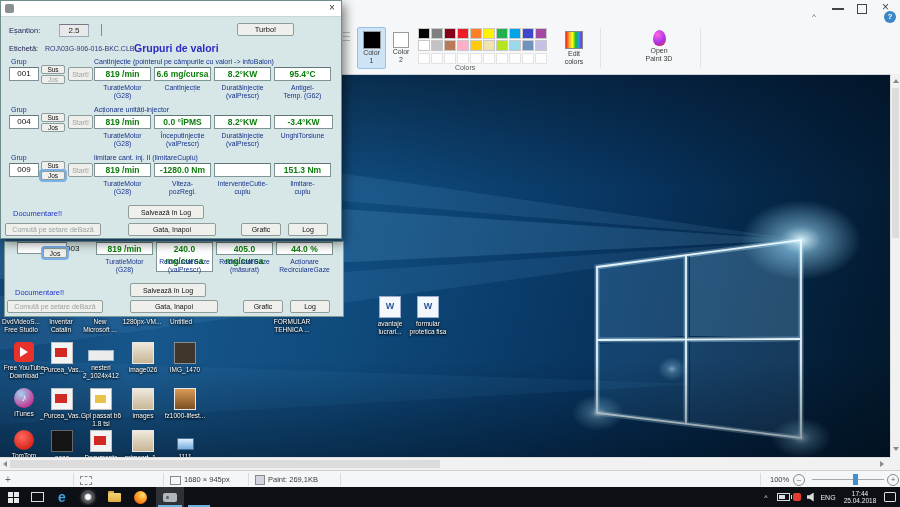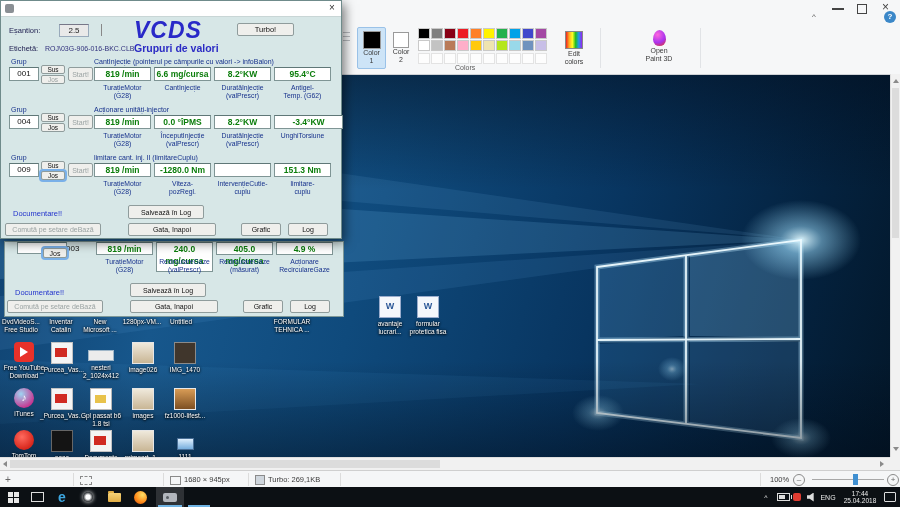--- a/index.html
+++ b/index.html
@@ -297,21 +297,21 @@
       <div class="dlabel">formular
 protetica fisa</div>
     </div>
 
   <div id="vcdsBack" class="abs vcdswin">
     <div class="abs vinput" style="left:12px;top:0px;width:28px;height:12px;padding-left:48px;">003</div>
     <div class="abs vbtn foc" style="left:38px;top:6px;width:24px;height:10px;line-height:9px;">Jos</div>
     <div class="abs vbox" style="left:91px;top:0px;width:57px;height:13px;">819 /min</div>
     <div class="abs vbox" style="left:151px;top:0px;width:57px;height:30px;">240.0 mg/cursa</div>
     <div class="abs vbox" style="left:211px;top:0px;width:57px;height:13px;">405.0 mg/cursa</div>
-    <div class="abs vbox" style="left:271px;top:0px;width:57px;height:13px;">4.9 %</div>
+    <div class="abs vbox" style="left:271px;top:0px;width:57px;height:13px;">44.0 %</div>
     <div class="abs vlabel" style="left:91px;top:16px;width:57px;">TurațieMotor
 (G28)</div>
     <div class="abs vlabel" style="left:151px;top:16px;width:57px;">RecirculareGaze
 (valPrescr)</div>
     <div class="abs vlabel" style="left:211px;top:16px;width:57px;">RecirculareGaze
 (măsurat)</div>
     <div class="abs vlabel" style="left:271px;top:16px;width:57px;">Acționare
 RecirculareGaze</div>
     <div class="abs doclink" style="left:10px;top:46px;">Documentare!!</div>
     <div class="abs vbtn" style="left:125px;top:41px;width:76px;height:14px;line-height:13px;">Salvează în Log</div>
@@ -323,21 +323,20 @@
 
   <div id="vcdsFront" class="abs vcdswin">
     <div class="tbar abs">
       <div class="abs" style="left:4px;top:3px;width:9px;height:9px;background:#8a8f94;border-radius:2px;"></div>
       <div class="abs" style="left:328px;top:1px;font-size:10px;color:#333;">×</div>
     </div>
 
     <div class="abs flabel" style="left:8px;top:25px;">Eșantion:</div>
     <div class="abs sunken" style="left:58px;top:23px;width:30px;height:13px;">2.5</div>
     <div class="abs" style="left:100px;top:23px;width:1px;height:12px;background:#888;"></div>
-    <div class="abs vlogo" style="left:133px;top:16px;">VCDS</div>
     <div class="abs vbtn" style="left:236px;top:22px;width:57px;height:13px;line-height:12px;font-size:7.5px;">Turbo!</div>
     <div class="abs flabel" style="left:8px;top:43px;">Etichetă:</div>
     <div class="abs fvalue" style="left:44px;top:43.5px;">ROJ\03G-906-016-BKC.CLB</div>
     <div class="abs vsub" style="left:133px;top:41px;">Grupuri de valori</div>
 
     <div class="abs navy" style="left:10px;top:57px;">Grup</div>
     <div class="abs ghead" style="left:93px;top:57px;width:245px;">CantInjecție (pointerul pe câmpurile cu valori -&gt; infoBalon)</div>
     <div class="abs vinput" style="left:8px;top:66px;width:30px;height:14px;">001</div>
     <div class="abs vbtn" style="left:40px;top:64px;width:24px;height:9px;line-height:8px;font-size:6.5px;">Sus</div>
     <div class="abs vbtn dis" style="left:40px;top:74px;width:24px;height:9px;line-height:8px;font-size:6.5px;">Jos</div>
@@ -356,21 +355,21 @@
 
     <div class="abs navy" style="left:10px;top:105px;">Grup</div>
     <div class="abs ghead" style="left:93px;top:105px;width:245px;">Acționare unități-injector</div>
     <div class="abs vinput" style="left:8px;top:114px;width:30px;height:14px;">004</div>
     <div class="abs vbtn" style="left:40px;top:112px;width:24px;height:9px;line-height:8px;font-size:6.5px;">Sus</div>
     <div class="abs vbtn" style="left:40px;top:122px;width:24px;height:9px;line-height:8px;font-size:6.5px;">Jos</div>
     <div class="abs vbtn dis" style="left:67px;top:114px;width:25px;height:14px;line-height:13px;">Start!</div>
     <div class="abs vbox" style="left:93px;top:114px;width:57px;height:14px;">819 /min</div>
     <div class="abs vbox" style="left:153px;top:114px;width:57px;height:14px;">0.0 °îPMS</div>
     <div class="abs vbox" style="left:213px;top:114px;width:57px;height:14px;">8.2°KW</div>
-    <div class="abs vbox" style="left:273px;top:114px;width:69px;height:14px;">-3.4°KW</div>
+    <div class="abs vbox" style="left:273px;top:114px;width:59px;height:14px;">-3.4°KW</div>
     <div class="abs vlabel" style="left:93px;top:131px;width:57px;">TurațieMotor
 (G28)</div>
     <div class="abs vlabel" style="left:153px;top:131px;width:57px;">ÎnceputInjecție
 (valPrescr)</div>
     <div class="abs vlabel" style="left:213px;top:131px;width:57px;">DuratăInjecție
 (valPrescr)</div>
     <div class="abs vlabel" style="left:273px;top:131px;width:57px;">UnghiTorsiune</div>
 
     <div class="abs navy" style="left:10px;top:153px;">Grup</div>
     <div class="abs ghead" style="left:93px;top:153px;width:245px;">limitare cant. inj. II (limitareCuplu)</div>
@@ -413,21 +412,21 @@
 
   <div id="statusbar" class="abs">
     <div class="abs" style="left:5px;top:3px;font-size:10px;color:#666;">+</div>
     <div class="scell-sep" style="left:73px;"></div>
     <div class="sicon" style="left:80px;top:5px;width:10px;height:7px;border-style:dashed;"></div>
     <div class="scell-sep" style="left:163px;"></div>
     <div class="sicon" style="left:170px;top:5px;width:9px;height:7px;"></div>
     <div class="abs" style="left:184px;top:4px;">1680 × 945px</div>
     <div class="scell-sep" style="left:248px;"></div>
     <div class="sicon" style="left:255px;top:4px;width:8px;height:8px;background:#cfd6dd;"></div>
-    <div class="abs" style="left:268px;top:4px;">Turbo: 269,1KB</div>
+    <div class="abs" style="left:268px;top:4px;">Paint: 269,1KB</div>
     <div class="scell-sep" style="left:340px;"></div>
     <div class="scell-sep" style="left:760px;"></div>
     <div class="abs" style="left:770px;top:4px;">100%</div>
     <div class="abs" style="left:793px;top:3px;width:10px;height:10px;border:1px solid #8a8a8a;border-radius:50%;text-align:center;line-height:9px;font-size:8px;color:#666;">–</div>
     <div class="abs" style="left:812px;top:8px;width:72px;height:1px;background:#a8a8a8;"></div>
     <div class="abs" style="left:853px;top:3px;width:5px;height:11px;background:#3f8fd1;"></div>
     <div class="abs" style="left:887px;top:3px;width:10px;height:10px;border:1px solid #8a8a8a;border-radius:50%;text-align:center;line-height:9px;font-size:8px;color:#666;">+</div>
   </div>
 
   <div id="taskbar" class="abs">

